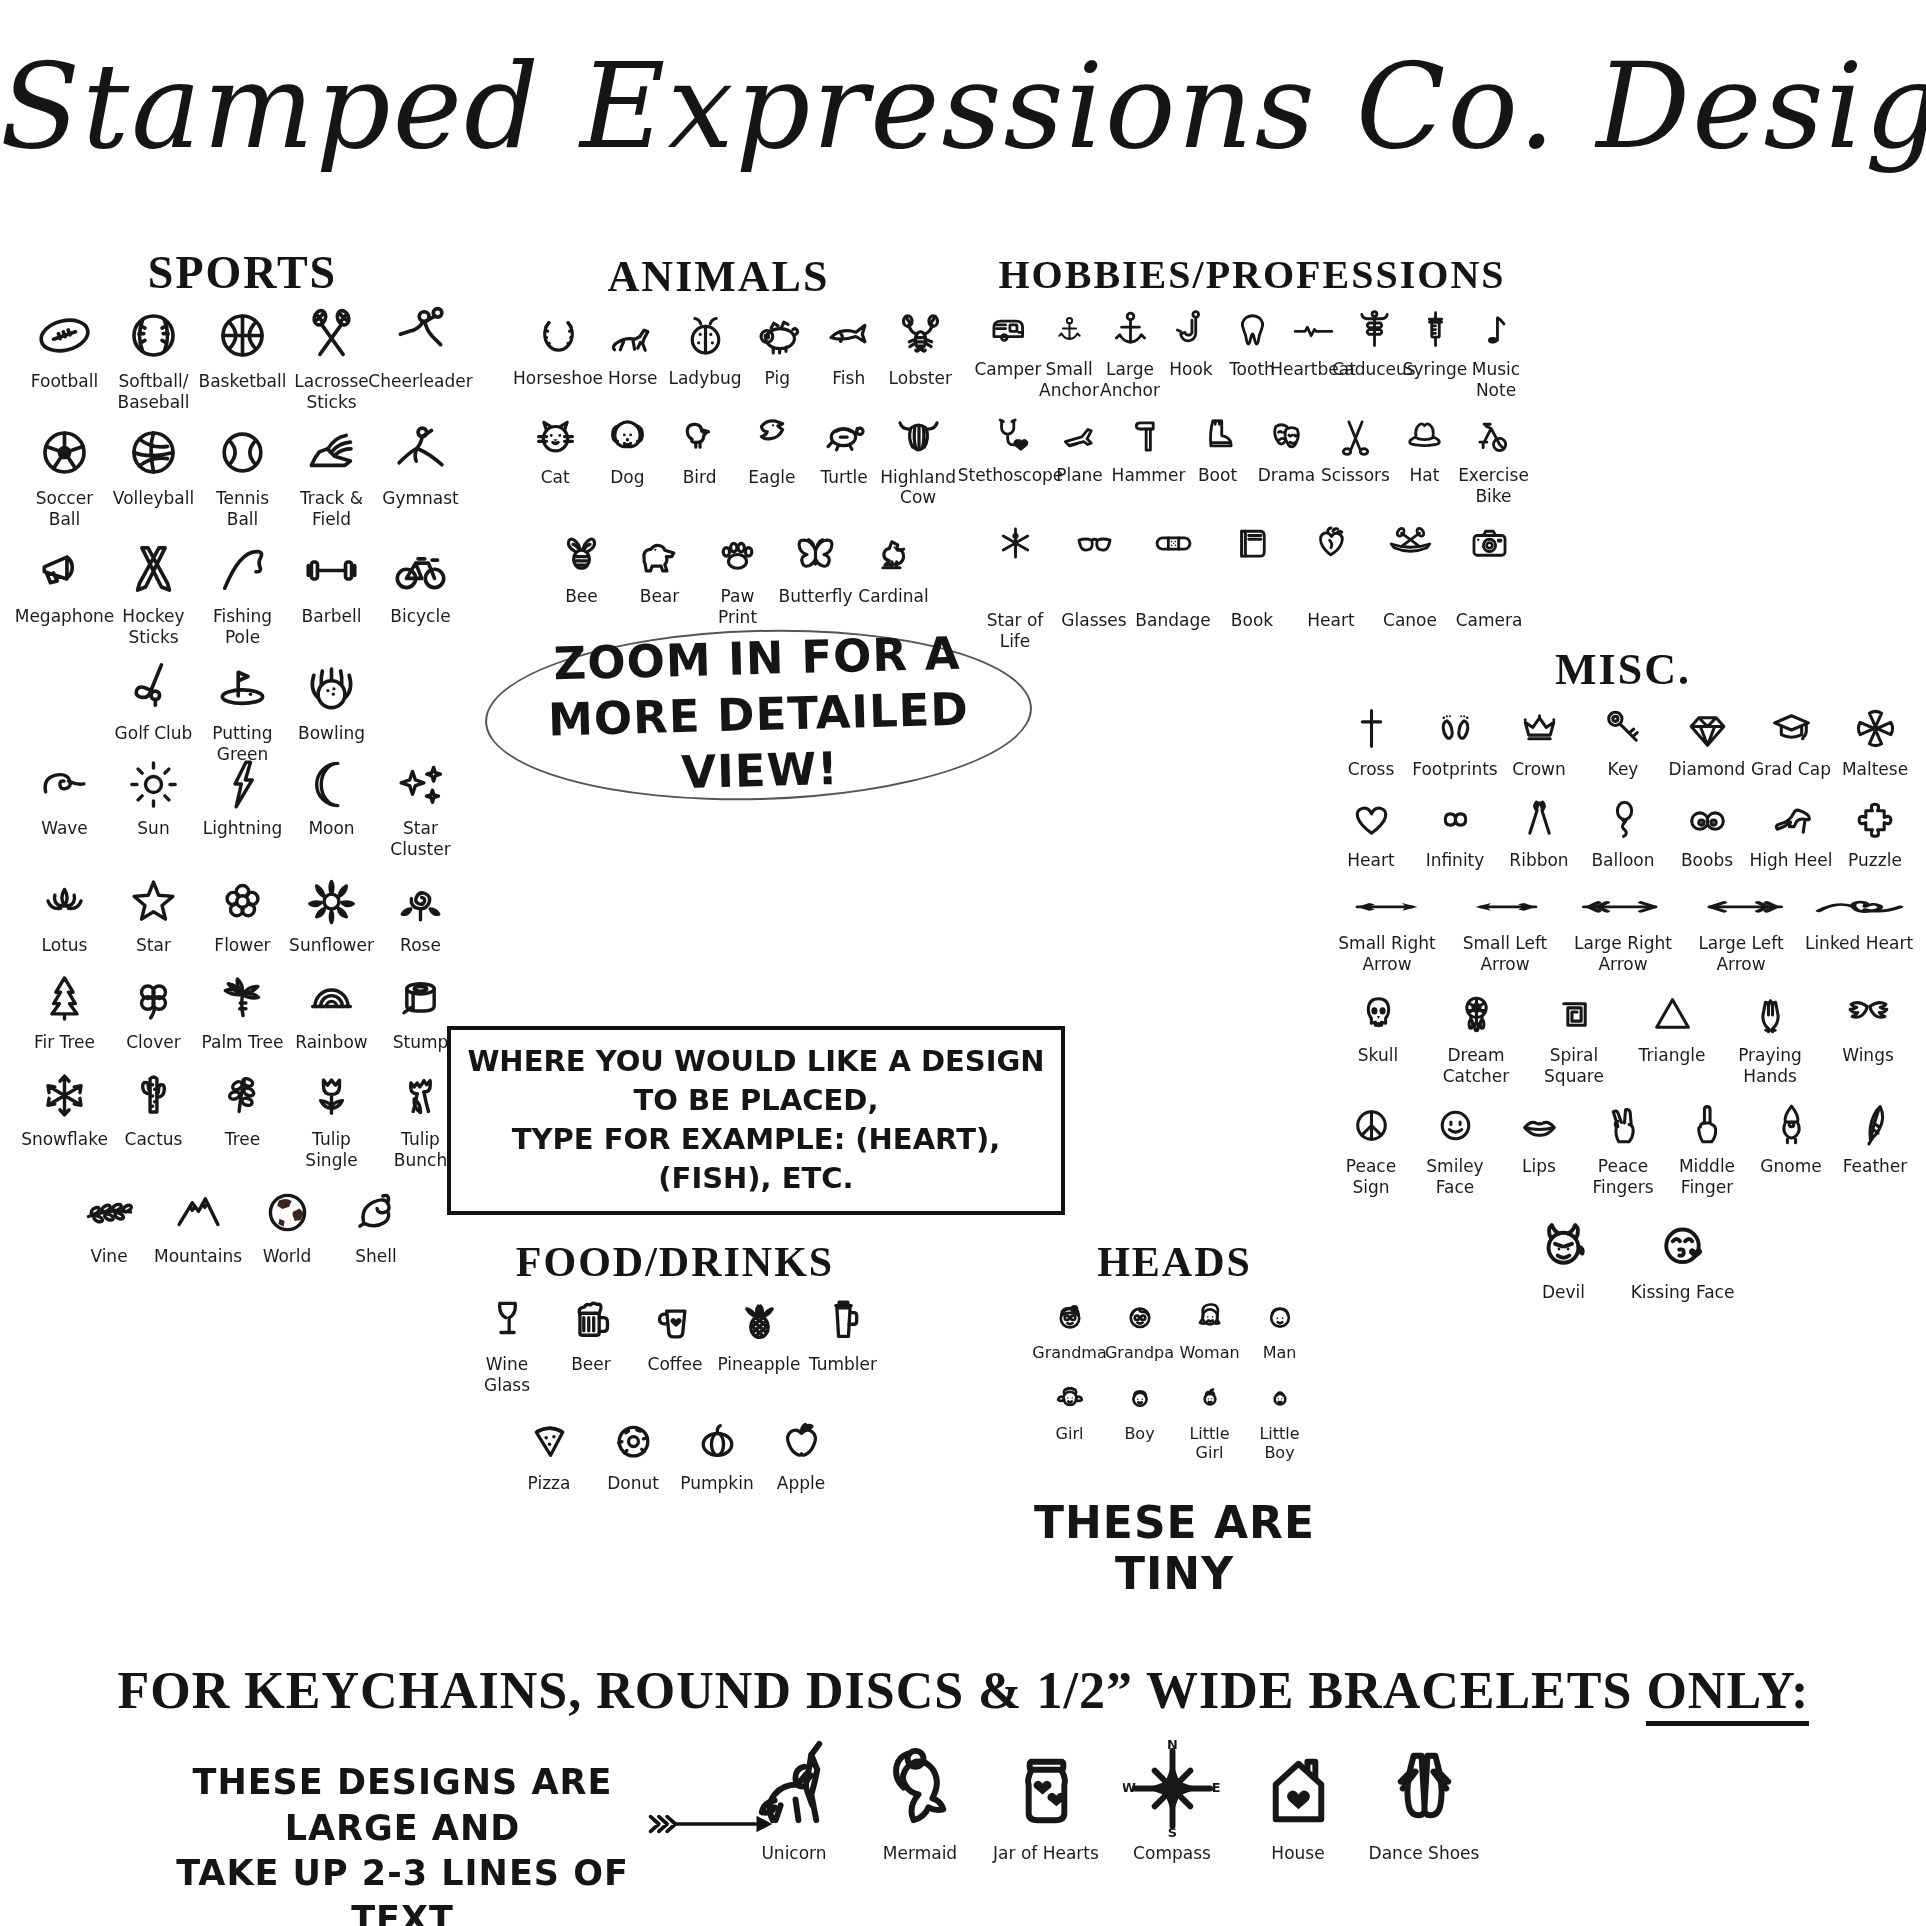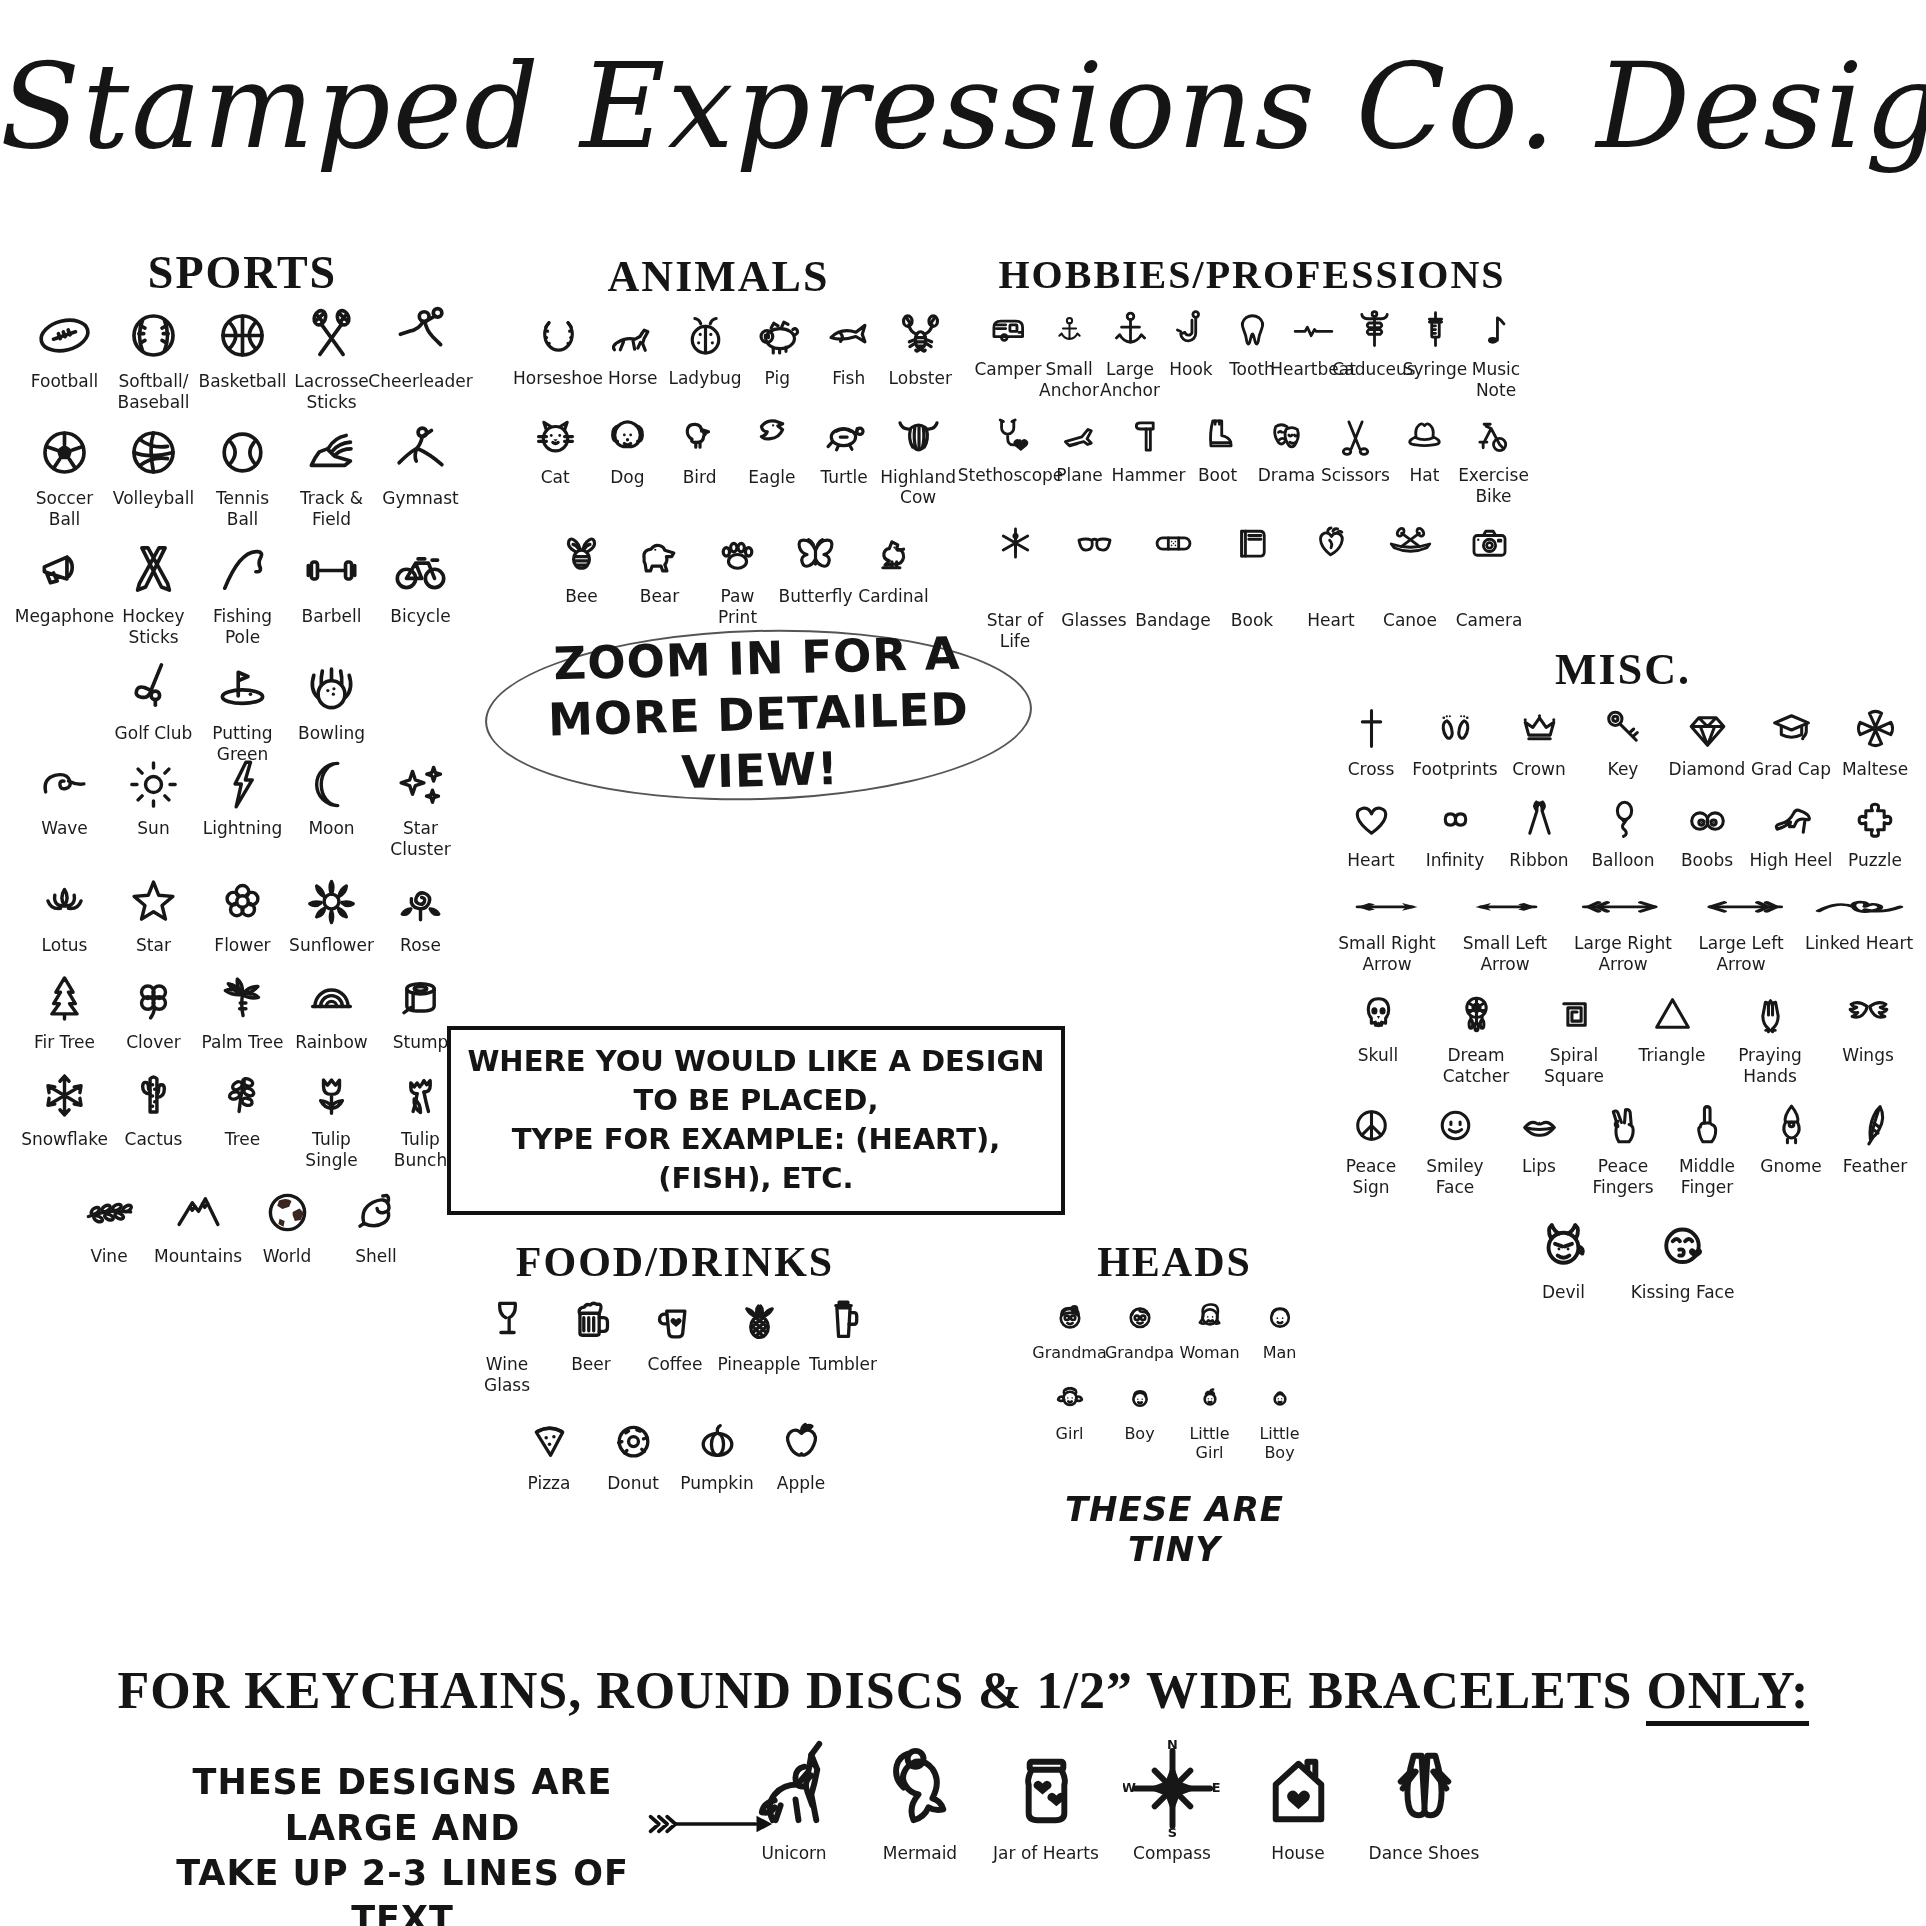--- a/index.html
+++ b/index.html
@@ -62,21 +62,21 @@
   .sec-food .icon{width:55px;height:55px;}
   .sec-food .icon-wrap{height:57px;}
   .sec-food .row{margin-bottom:16px;}
 
   .sec-heads{left:1030px;top:1238px;width:289px;}
   .sec-heads .sec-title{font-size:42px;}
   .sec-heads .cell{width:70px;}
   .sec-heads .icon{width:44px;height:44px;}
   .sec-heads .icon-wrap{height:46px;}
   .sec-heads .lbl{font-size:16px;}
-  .tiny-note{margin-top:26px;text-align:center;font-weight:bold;font-size:34px;letter-spacing:1px;font-style:italic;}
+  .tiny-note{margin-top:34px;text-align:center;font-weight:bold;font-size:44px;letter-spacing:1px;}
 
   .sec-misc{left:1327px;top:644px;width:592px;}
   .sec-misc .sec-title{font-size:44px;}
   .sec-misc .cell{width:84px;}
   .sec-misc .icon{width:51px;height:51px;}
   .sec-misc .icon-wrap{height:53px;}
   .sec-misc .row{margin-bottom:12px;}
   .sec-misc .row.r2 .cell{width:118px;}
   .sec-misc .row.r2 .icon{width:97px;height:44px;}
   .sec-misc .row.r2 .icon-wrap{height:46px;}

